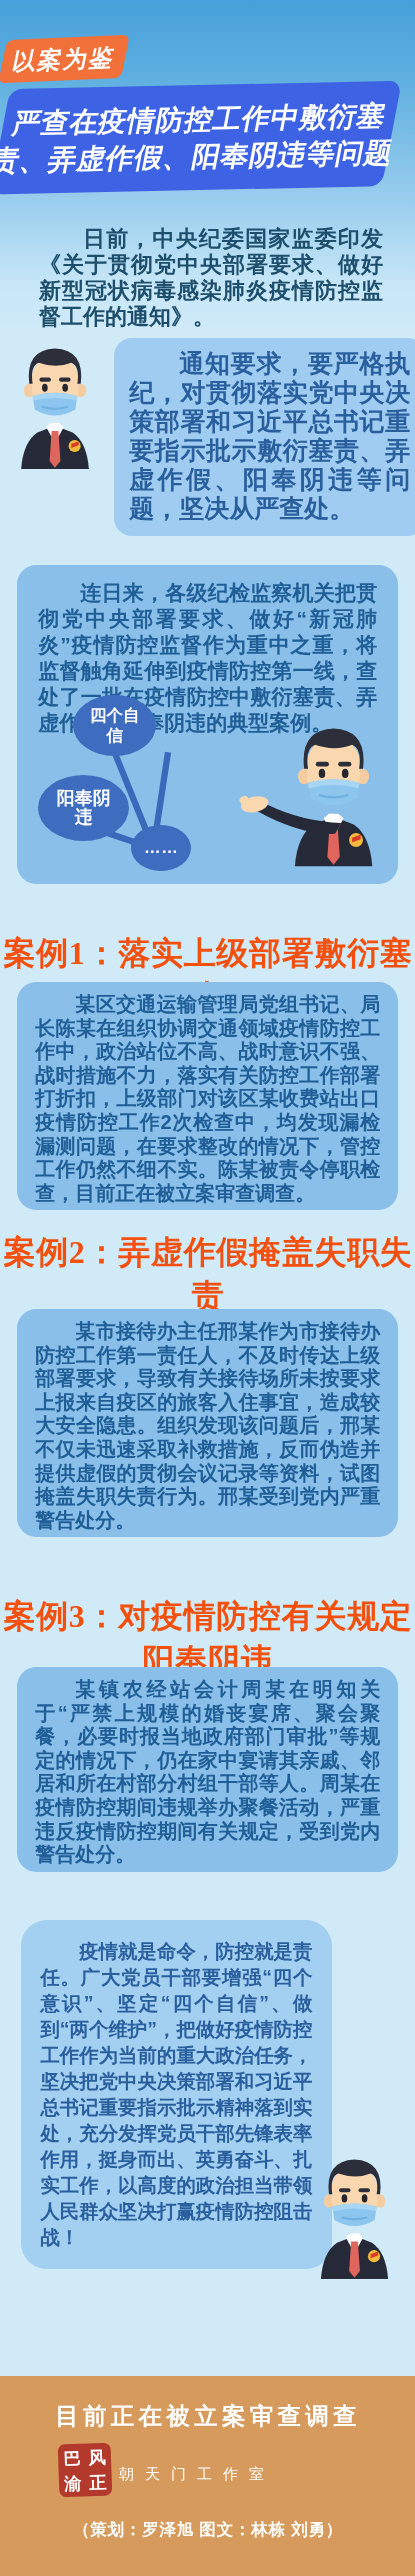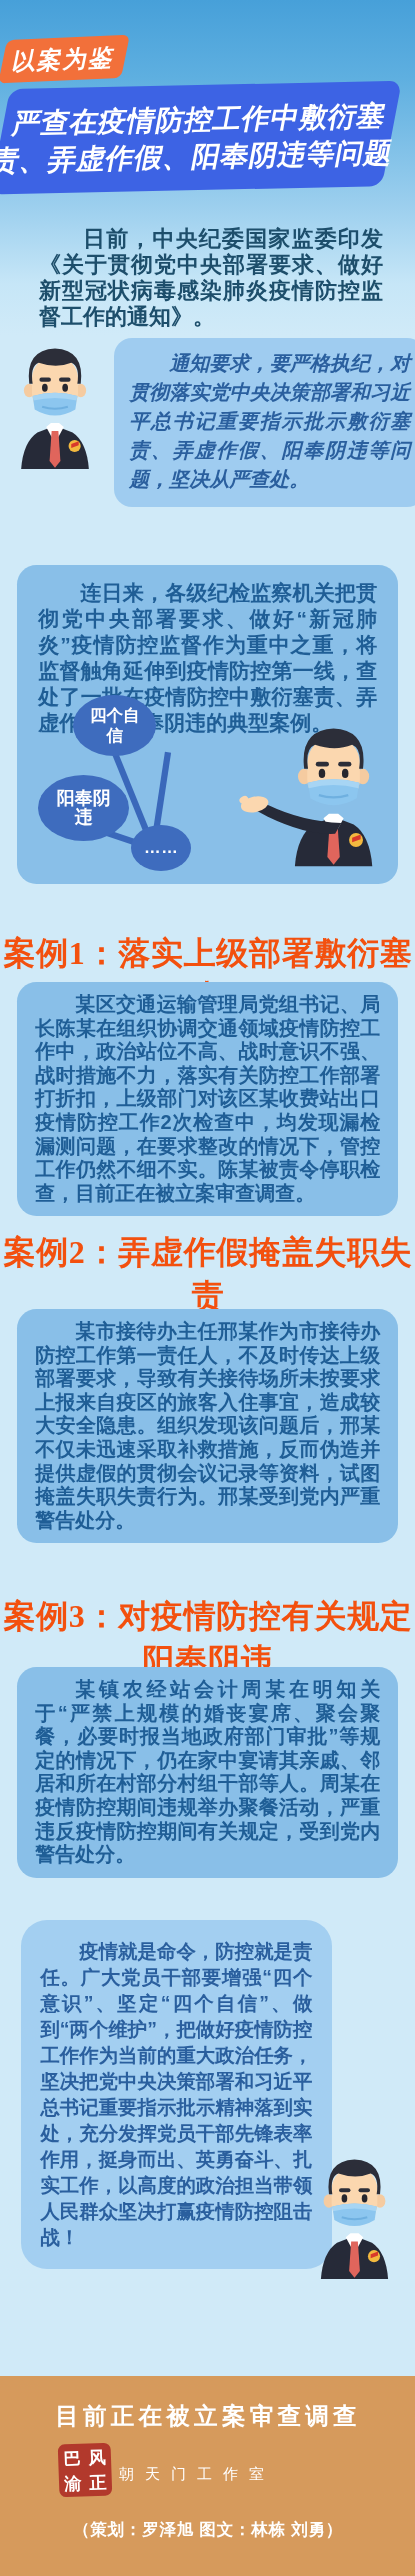--- a/index.html
+++ b/index.html
@@ -31,21 +31,21 @@
   
   .avatar{position:absolute;}
   .avatar svg{width:100%;height:100%;display:block;}
   .av1{left:14px;top:339px;width:82px;height:130px;}
   .av2{left:216px;top:144px;width:147px;height:166px;}
   .av3{left:306px;top:2150px;width:97px;height:129px;}
   
   .bubble{position:absolute;background:#9fccf0;border-radius:18px;}
   .bubble p{margin:0;color:#2a5f9e;font-weight:bold;text-align:justify;text-indent:2em;}
   .b1{left:114px;top:338px;width:281px;padding:11px 15.2px 12.5px;}
-  .b1 p{font-size:20px;line-height:29px;font-style:italic;}
+  .b1 p{font-size:25px;line-height:29px;}
   .closing{left:21px;top:1920px;width:272px;padding:18px 19.4px 19.4px;border-radius:26px;background:#a3cff1;}
   .closing p{font-size:19.4px;line-height:26px;}
   
   .card{position:absolute;background:#89bfe8;border-radius:19.4px;}
   .card p{margin:0;color:#1f5e96;font-weight:bold;text-align:justify;text-indent:2em;}
   .overview{left:17.3px;top:565px;width:381px;height:319px;}
   .overview .ov-text{padding:15.2px 21px 0;font-size:21px;line-height:26px;}
   .links{position:absolute;left:0;top:0;width:381px;height:319px;}
   .circle{
     position:absolute;background:#3e6cbe;border-radius:50%;
@@ -58,21 +58,21 @@
   .tag4{left:114px;top:260px;width:46px;height:46px;font-size:16.6px;line-height:14px;letter-spacing:0.7px;padding:0 7px;}
   .case-h{
     position:absolute;left:0;width:416px;margin:0;text-align:center;
     color:#f3500e;font-size:32px;font-weight:bold;letter-spacing:0.7px;
     font-family:"Liberation Serif","DejaVu Serif",serif;
   }
   .h1pos{top:932px;}
   .h2pos{top:1231px;}
   .h3pos{top:1595px;}
   .case{left:17.3px;width:381px;}
-  .case p{padding:11px 18px 11px;font-size:20px;line-height:23.6px;}
+  .case p{padding:11px 18px 5px;font-size:20px;line-height:23.6px;}
   .c1pos{top:982px;}
   .c2pos{top:1309px;}
   .c3pos{top:1667px;}
   
   .footer{
     position:absolute;left:0;top:2376px;width:416px;height:200px;background:#d69a5c;color:#fff;
   }
   .site{margin-top:23.6px;text-align:center;font-size:23.6px;font-weight:bold;letter-spacing:4.2px;}
   .seal{
     position:absolute;left:60px;top:69px;width:50px;height:50px;background:#b2392c;border-radius:5.5px;

